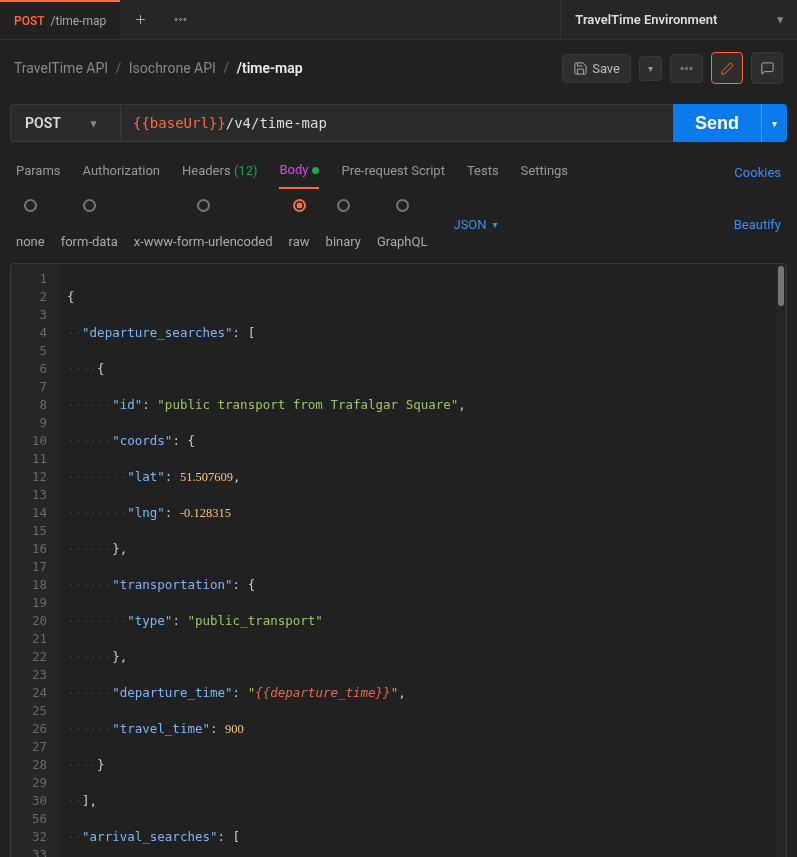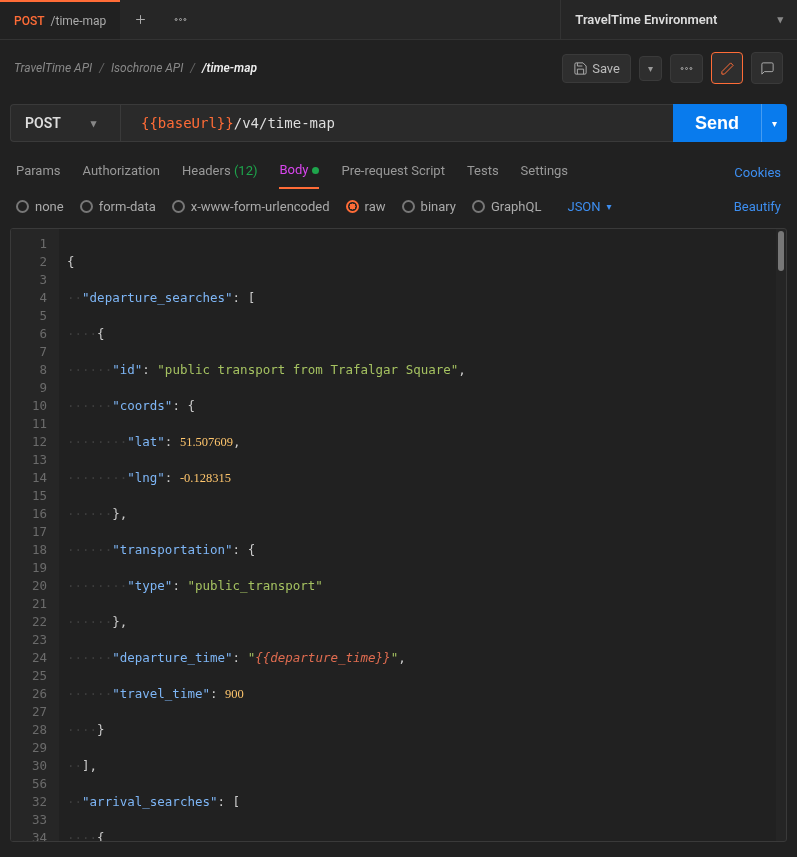--- a/index.html
+++ b/index.html
@@ -45,21 +45,21 @@
     min-width: 210px;
     border-left: 1px solid #333;
   }
   .env-selector .chev { color: #888; font-size: 11px; }
   .breadcrumb-bar {
     display: flex;
     align-items: center;
     padding: 12px 14px;
     gap: 10px;
   }
-  .breadcrumb { color: #888; font-size: 12px; font-style: italic; }
+  .breadcrumb { color: #888; font-size: 14px; }
   .breadcrumb .sep { margin: 0 4px; color: #666; }
   .breadcrumb .current { color: #eee; font-weight: 600; }
   .bar-right { margin-left: auto; display: flex; gap: 8px; align-items: center; }
   .btn {
     display: inline-flex; align-items: center; gap: 4px;
     background: #2e2e2e; border: 1px solid #3a3a3a;
     color: #bbb; padding: 6px 10px; border-radius: 4px;
     font-size: 13px; cursor: pointer;
   }
   .btn.icon-only { padding: 6px 8px; }
@@ -83,21 +83,21 @@
   .method-select .chev { color: #888; font-size: 11px; }
   .url-input {
     flex: 1;
     background: #2a2a2a; border: 1px solid #3a3a3a;
     border-left: 1px solid #3a3a3a;
     border-right: none;
     padding: 10px 12px; font-size: 14px;
     font-family: ui-monospace, Menlo, Consolas, monospace;
     color: #ddd;
   }
-  .url-input .var { color: #ff6c37; margin-left: 8px; }
+  .url-input .var { color: #ff6c37; }
   .send-btn {
     background: #097bed; color: #fff; font-weight: 600;
     border: none; padding: 0 22px; font-size: 18px;
     display: flex; align-items: center;
     border-radius: 0;
     cursor: pointer;
   }
   .send-split {
     background: #097bed; color: #fff; border: none;
     border-left: 1px solid rgba(255,255,255,0.25);
@@ -112,21 +112,21 @@
   }
   .subtabs .tab { padding: 6px 0 10px 0; cursor: pointer; }
   .subtabs .tab.active { color: #d946ef; border-bottom: 2px solid #ff6c37; }
   .subtabs .count { color: #1ea54c; }
   .subtabs .dot { display:inline-block; width:7px; height:7px; border-radius:50%; background:#1ea54c; margin-left:4px; vertical-align:middle; }
   .subtabs .right-link { margin-left: auto; color: #3d8ef0; cursor: pointer; }
   .body-type-row {
     display: flex; gap: 16px; padding: 10px 16px;
     font-size: 13px; color: #aaa; align-items: center;
   }
-  .radio { display: inline-flex; align-items: center; gap: 6px; cursor: pointer; }
+  .radio { display: inline-flex; align-items: center; gap: 22px; cursor: pointer; flex-direction: column; }
   .radio .circ {
     width: 13px; height: 13px; border-radius: 50%;
     border: 2px solid #777; display: inline-block;
   }
   .radio.selected .circ { border-color: #ff6c37; background: radial-gradient(#ff6c37 45%, transparent 50%); }
   .body-type-row .json-sel { color: #3d8ef0; display: inline-flex; align-items: center; gap: 6px; margin-left: 10px; cursor: pointer;}
   .body-type-row .json-sel .chev { color: #3d8ef0; font-size: 10px; }
   .body-type-row .beautify { margin-left: auto; color: #3d8ef0; font-size: 13px; cursor: pointer; }
   .editor-wrap {
     margin: 4px 10px 10px 10px;

